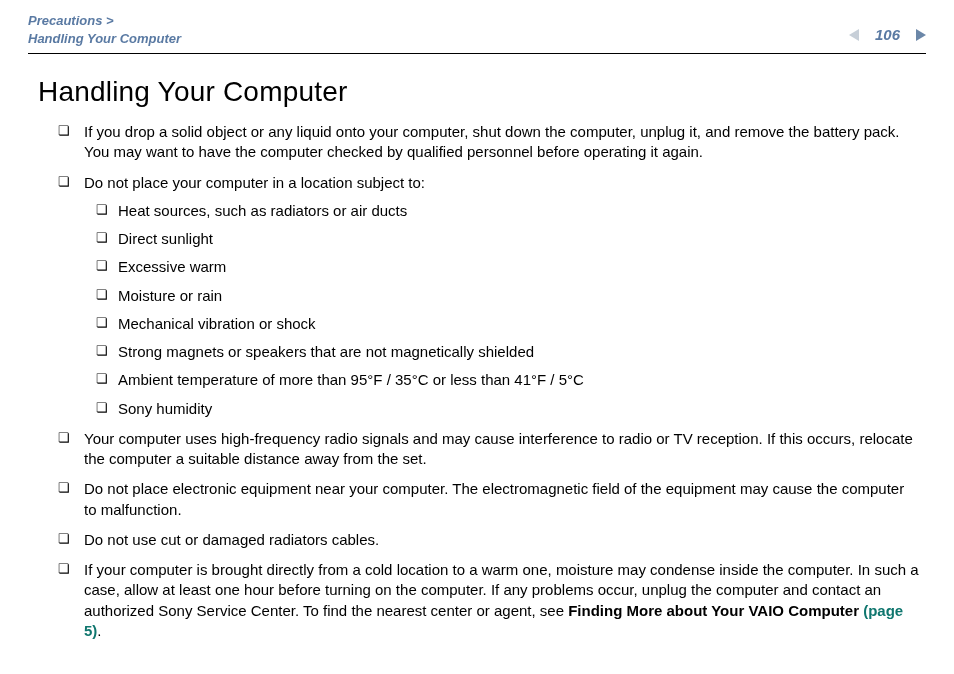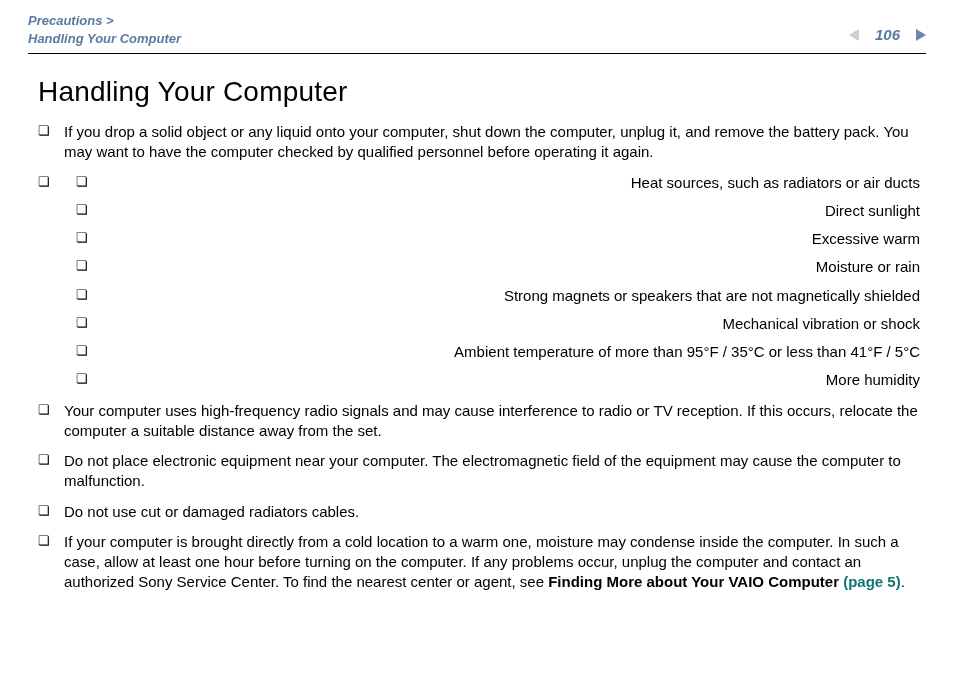--- a/index.html
+++ b/index.html
@@ -9,23 +9,23 @@
   .breadcrumb { color: #5a7aa3; font-weight: bold; font-size: 13px; line-height: 1.35; }
   .breadcrumb .line { display: block; font-style: italic; }
   .pagenav { display: flex; align-items: center; gap: 16px; margin-top: 14px; }
   .pagenav .num { color: #5a7aa3; font-weight: bold; font-style: italic; font-size: 15px; }
   .tri { width: 0; height: 0; display: inline-block; }
   .tri-left { border-top: 6px solid transparent; border-bottom: 6px solid transparent; border-right: 10px solid #c7cfd8; }
   .tri-right { border-top: 6px solid transparent; border-bottom: 6px solid transparent; border-left: 10px solid #6b87a8; }
   .content { padding-left: 10px; padding-right: 6px; }
   h1 { font-weight: 400; font-size: 28px; margin-bottom: 14px; letter-spacing: 0.2px; }
   ul.top { list-style: none; padding-left: 22px; }
-  ul.top > li { position: relative; font-size: 15px; line-height: 1.35; margin-bottom: 10px; padding-left: 4px; }
+  ul.top > li { position: relative; font-size: 15px; line-height: 1.35; margin-bottom: 10px; padding-left: 4px; margin-left: 20px; }
   ul.top > li::before { content: "❏"; position: absolute; left: -22px; top: 0; font-size: 13px; }
-  ul.sub { list-style: none; padding-left: 34px; margin-top: 8px; text-align: right; }
+  ul.sub { list-style: none; padding-left: 34px; margin-top: 8px; }
   ul.sub > li { position: relative; font-size: 15px; line-height: 1.35; margin-bottom: 8px; }
   ul.sub > li::before { content: "❏"; position: absolute; left: -22px; top: 0; font-size: 13px; }
   .bold { font-weight: bold; }
   .link { color: #0f766e; font-weight: bold; }
 </style>
 </head>
 <body>
 
 <div class="page">
   <div class="header">
@@ -38,29 +38,30 @@
       <span class="num">106</span>
       <span class="tri tri-right"></span>
     </div>
   </div>
 
   <div class="content">
     <h1>Handling Your Computer</h1>
     <ul class="top">
       <li><span>If you drop a solid object or any liquid onto your computer, shut down the computer, unplug it, and remove the battery pack. You may want to have the computer checked by qualified personnel before operating it again.</span></li>
       <li>
+        <span>Do not place your computer in a location subject to:</span>
         <ul class="sub">
           <li>Heat sources, such as radiators or air ducts</li>
           <li>Direct sunlight</li>
           <li>Excessive warm</li>
           <li>Moisture or rain</li>
+          <li>Mechanical vibration or shock</li>
           <li>Strong magnets or speakers that are not magnetically shielded</li>
-          <li>Mechanical vibration or shock</li>
           <li>Ambient temperature of more than 95°F / 35°C or less than 41°F / 5°C</li>
-          <li>More humidity</li>
+          <li>Sony humidity</li>
         </ul>
       </li>
       <li><span>Your computer uses high-frequency radio signals and may cause interference to radio or TV reception. If this occurs, relocate the computer a suitable distance away from the set.</span></li>
       <li><span>Do not place electronic equipment near your computer. The electromagnetic field of the equipment may cause the computer to malfunction.</span></li>
       <li><span>Do not use cut or damaged radiators cables.</span></li>
       <li>
         <span>If your computer is brought directly from a cold location to a warm one, moisture may condense inside the computer. In such a case, allow at least one hour before turning on the computer. If any problems occur, unplug the computer and contact an authorized Sony Service Center. To find the nearest center or agent, see </span><span class="bold">Finding More about Your VAIO Computer </span><span class="link">(page 5)</span><span>.</span>
       </li>
     </ul>
   </div>

